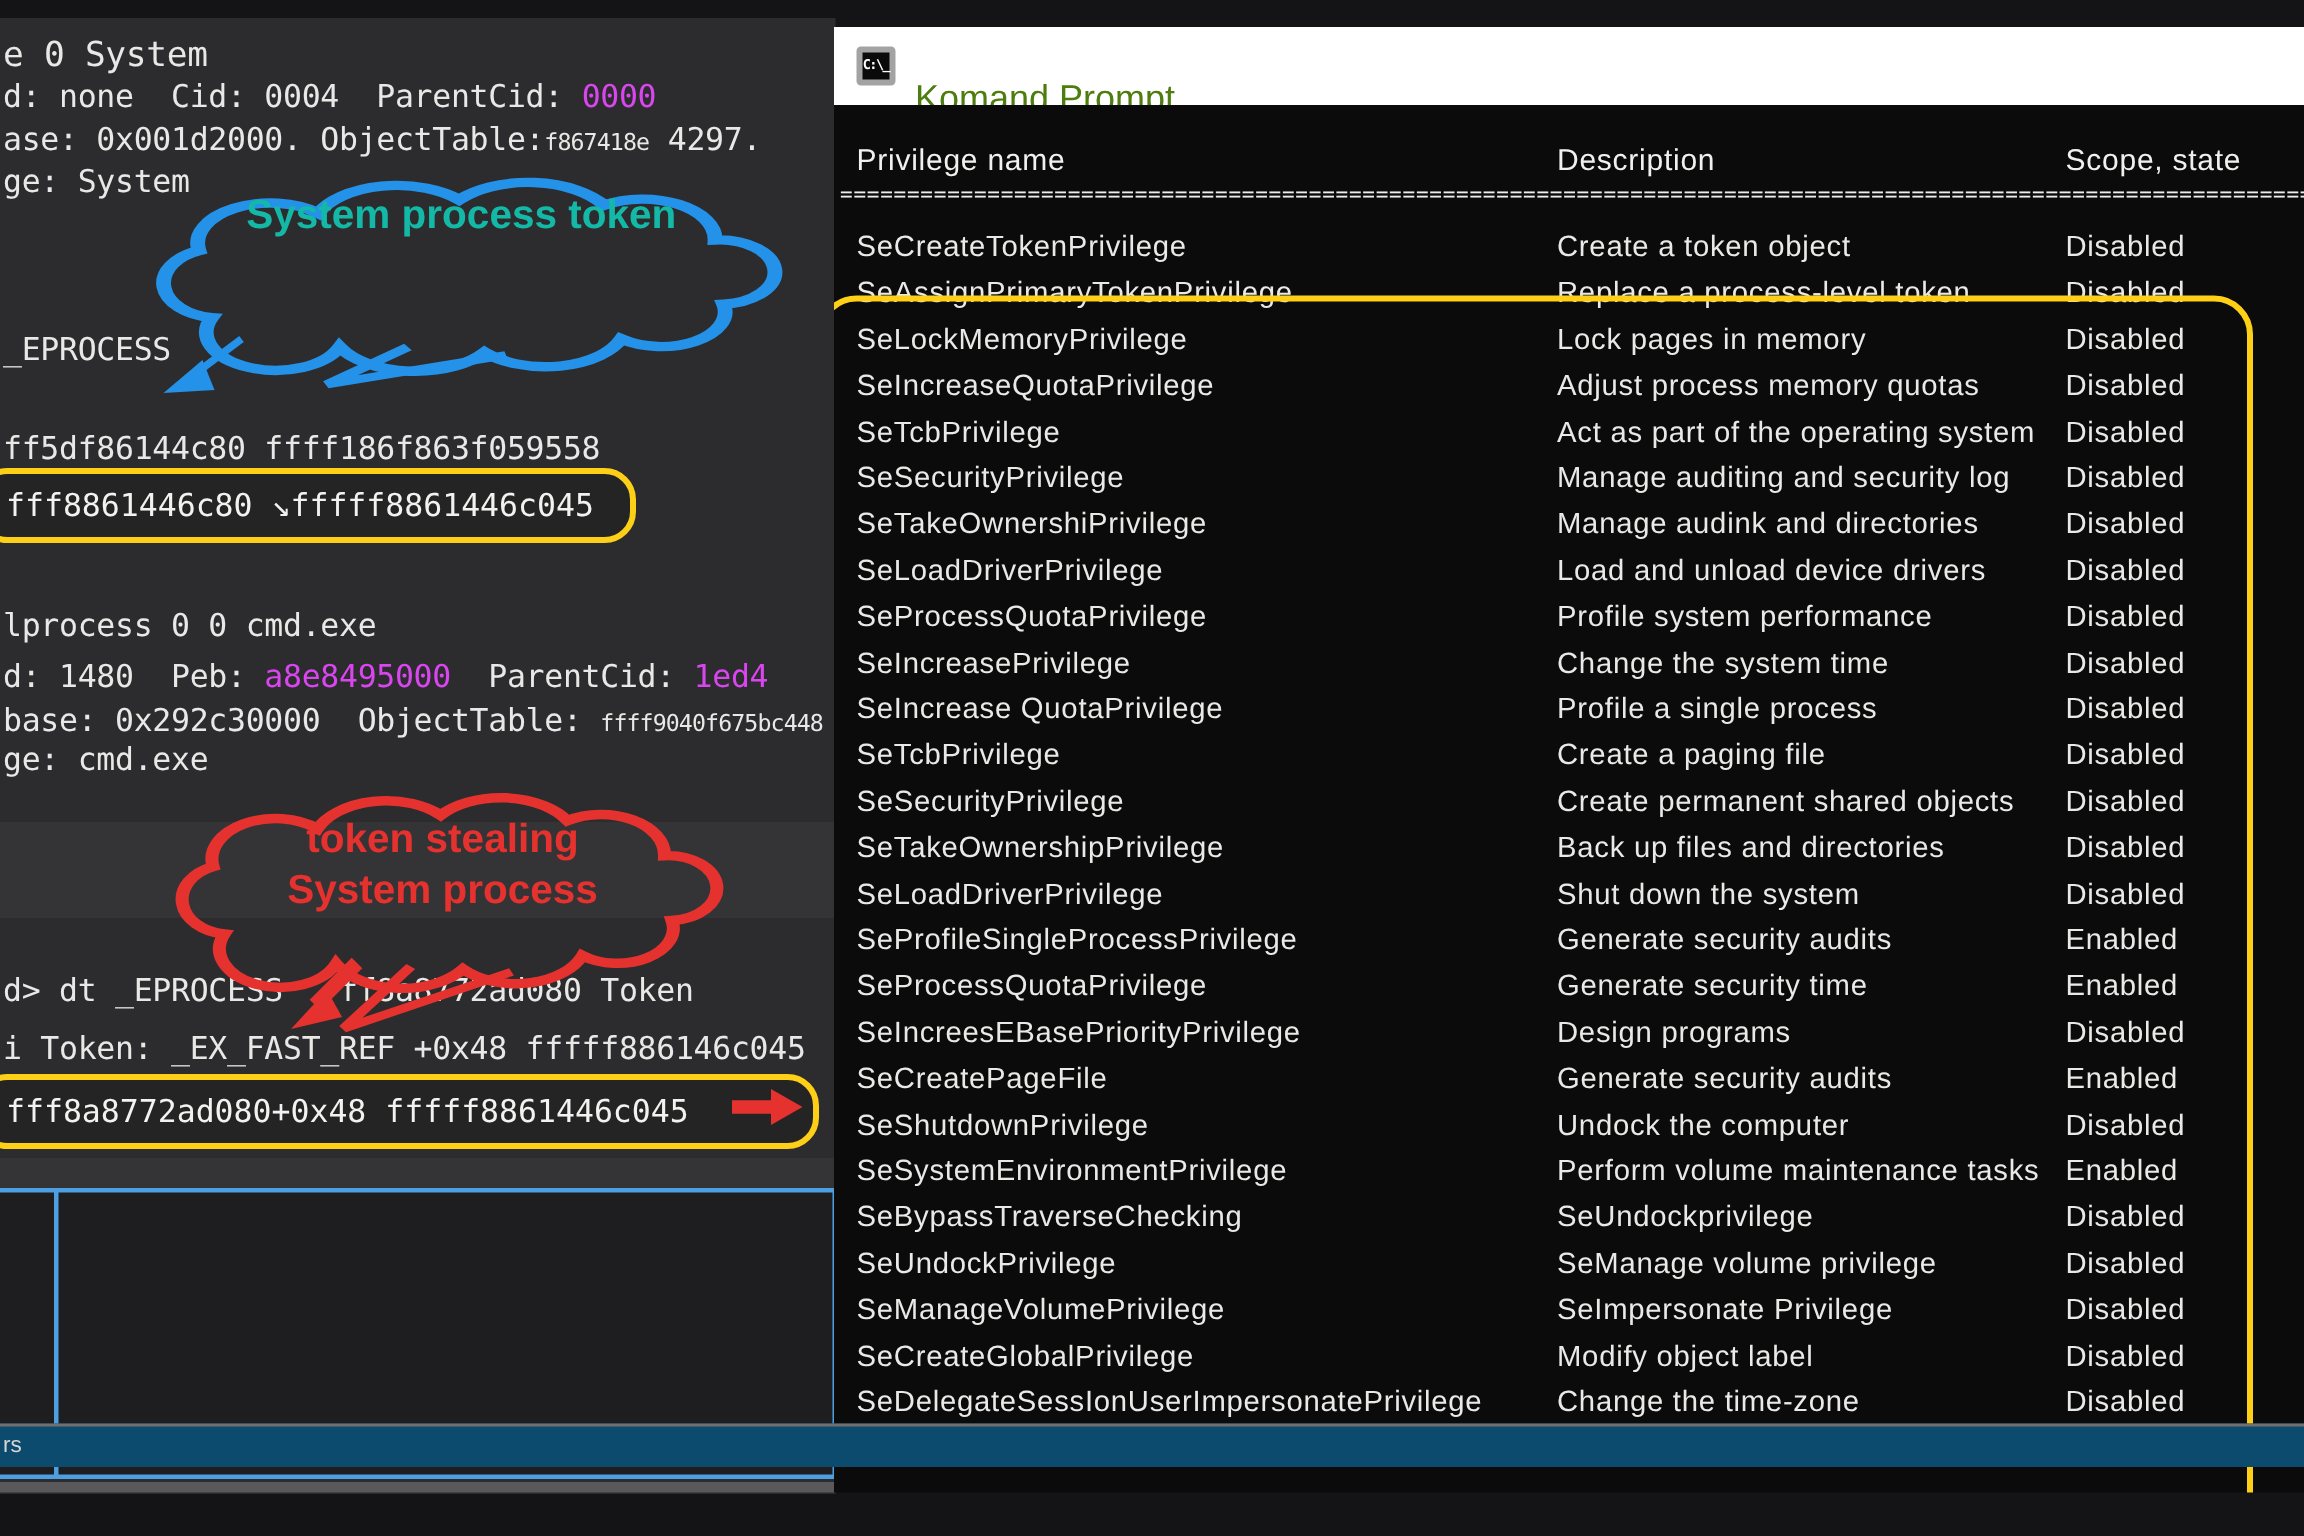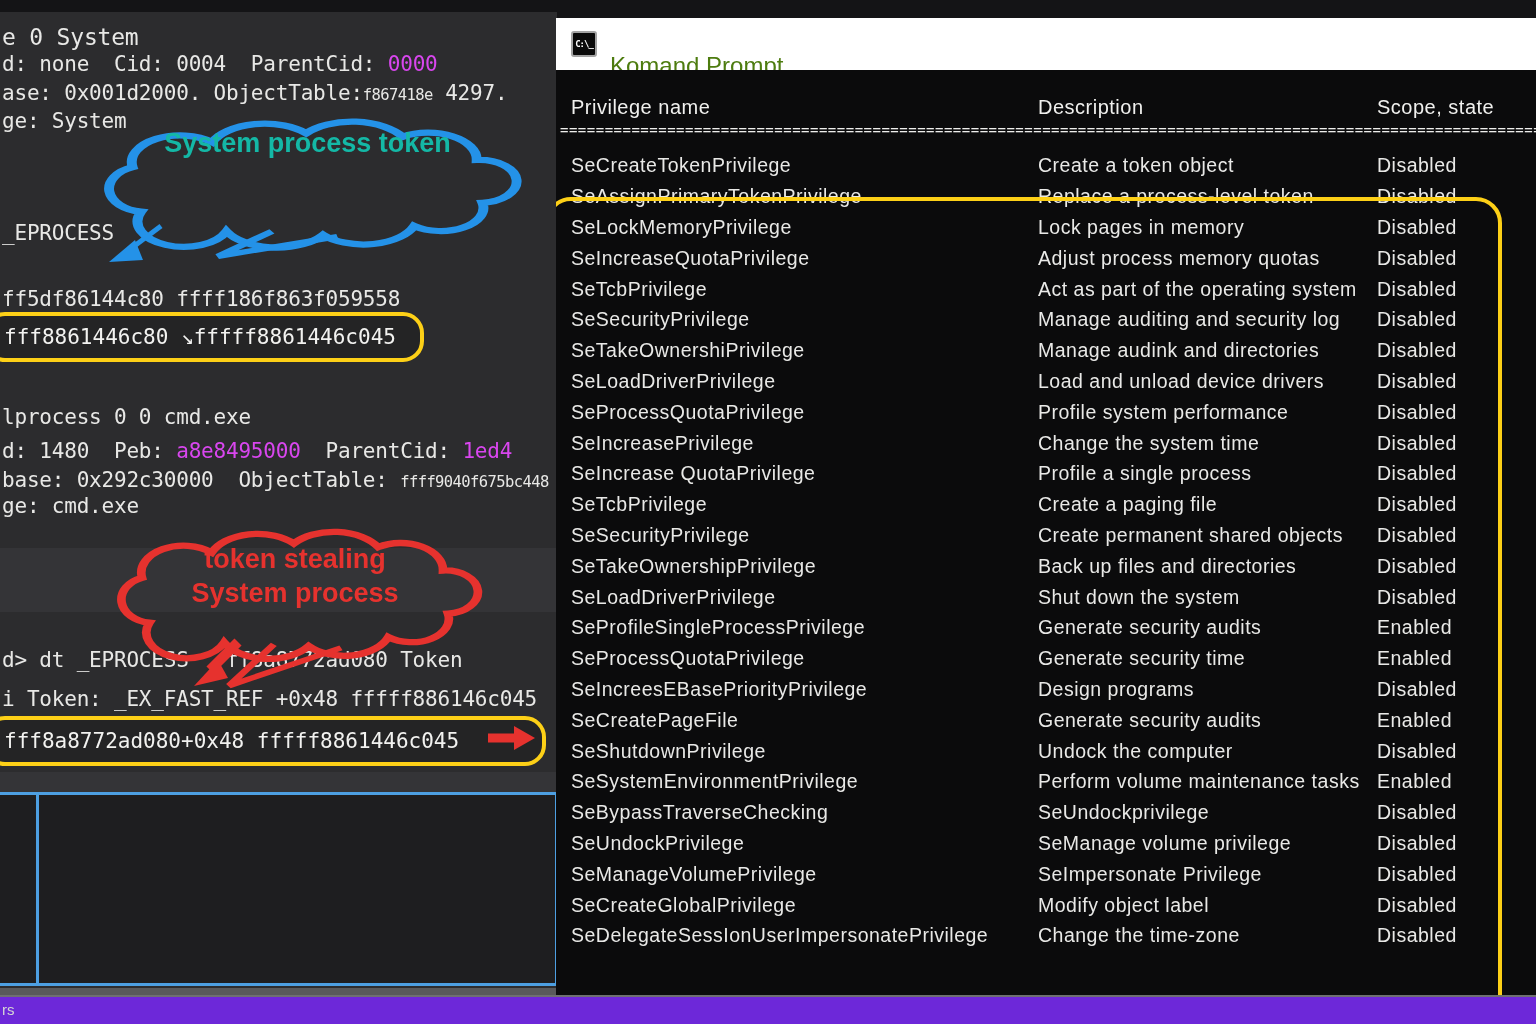--- a/index.html
+++ b/index.html
@@ -28,38 +28,38 @@
   .cloud-red  .cloud-text{color:#e6322e;font-size:27px;line-height:34px;top:30px;}
   .arrow-svg{position:absolute;overflow:visible;}
   .blue-box{position:absolute;left:-10px;top:780px;width:568px;height:194px;
             border:3px solid #4d9fe2;background:#1e1e20;box-sizing:border-box;}
   .blue-div{position:absolute;left:36px;top:780px;width:3px;height:194px;background:#4d9fe2;}
   .panel-bottom-edge{position:absolute;left:0;top:976px;width:557px;height:7px;background:#59595b;}
   
   .window{position:absolute;left:556px;top:18px;width:980px;height:977px;}
   .titlebar{position:absolute;left:0;top:0;width:100%;height:52px;background:#ffffff;
             display:flex;align-items:center;border-bottom:1px solid #b9b9b9;}
-  .cmd-icon{width:26px;height:26px;margin-left:15px;background:#0a0a0a;border:2px solid #a3a3a3;
+  .cmd-icon{width:26px;height:26px;margin-left:15px;background:#0a0a0a;border:4px solid #a3a3a3;
             border-radius:3px;display:flex;align-items:center;justify-content:center;box-sizing:border-box;}
   .cmd-icon span{color:#ffffff;font:bold 9px "DejaVu Sans Mono",monospace;letter-spacing:-1px;}
   .title-text{margin-left:13px;font-size:24px;color:#4d7c0f;margin-top:43px;}
   .console{position:absolute;left:0;top:52px;width:100%;height:925px;background:#0b0b0c;overflow:hidden;}
   .hdr{position:absolute;top:26px;font-size:20px;color:#f0f0ee;letter-spacing:0.5px;white-space:nowrap;}
   .hdr-name{left:15px;} .hdr-desc{left:482px;} .hdr-scope{left:821px;}
   .sep{position:absolute;top:52px;left:4px;right:0;font:14px "DejaVu Sans Mono",monospace;
        color:#eeeeec;white-space:nowrap;overflow:hidden;letter-spacing:0.5px;}
   .rows{position:absolute;top:80px;left:0;right:0;}
   .trow{position:relative;height:30.8px;}
   .trow span{position:absolute;top:50%;transform:translateY(-50%);white-space:nowrap;
              font-size:19.5px;letter-spacing:0.5px;color:#e9e9e7;}
   .trow .c1{left:15px;} .trow .c2{left:482px;} .trow .c3{left:821px;}
   .yellow-rect{position:absolute;left:-11px;top:127px;width:957px;height:825px;
                border:4.5px solid #fdd017;border-radius:26px;pointer-events:none;box-sizing:border-box;}
   
-  .taskbar{position:absolute;left:0;top:995px;width:1536px;height:29px;background:#6d28d9;
+  .taskbar{position:absolute;left:0;top:949px;width:1536px;height:29px;background:#0c4a6e;
            border-top:2px solid #6f6f72;box-sizing:border-box;z-index:50;}
   .taskbar span{position:absolute;left:2px;top:4px;font-size:15px;color:#d6d6d4;}
 </style>
 </head>
 <body>
 
 <div class="left-panel">
   <div class="band band-a"></div>
   <div class="band band-b"></div>
 

